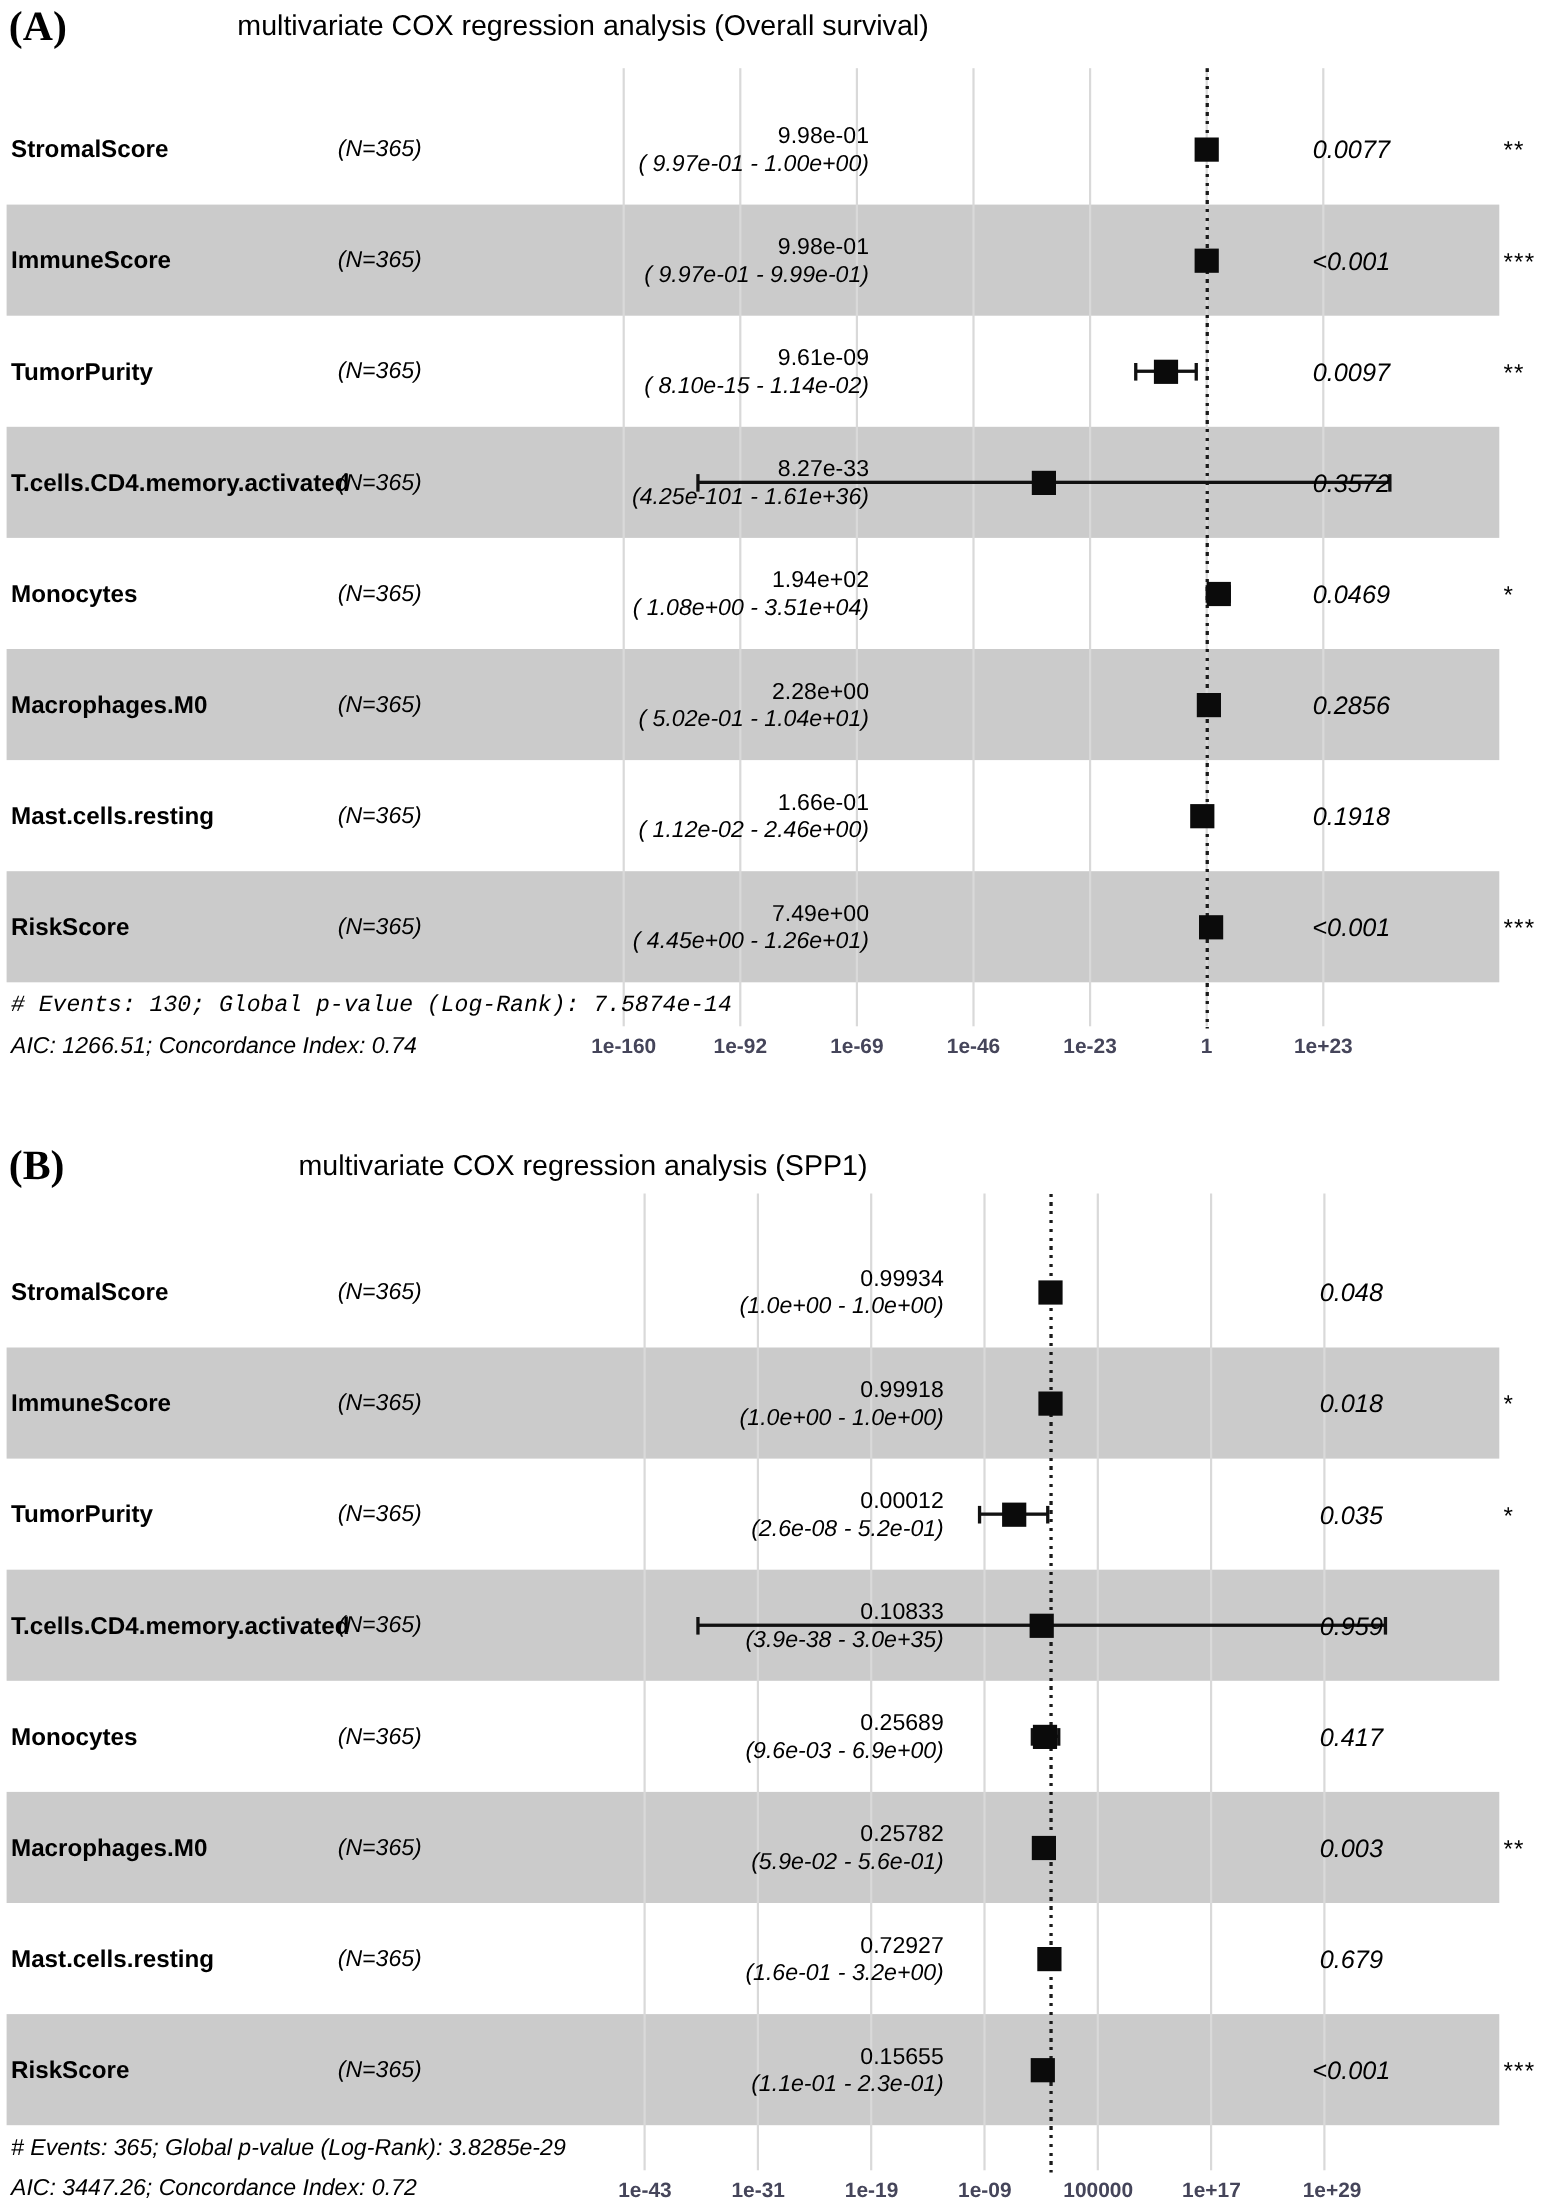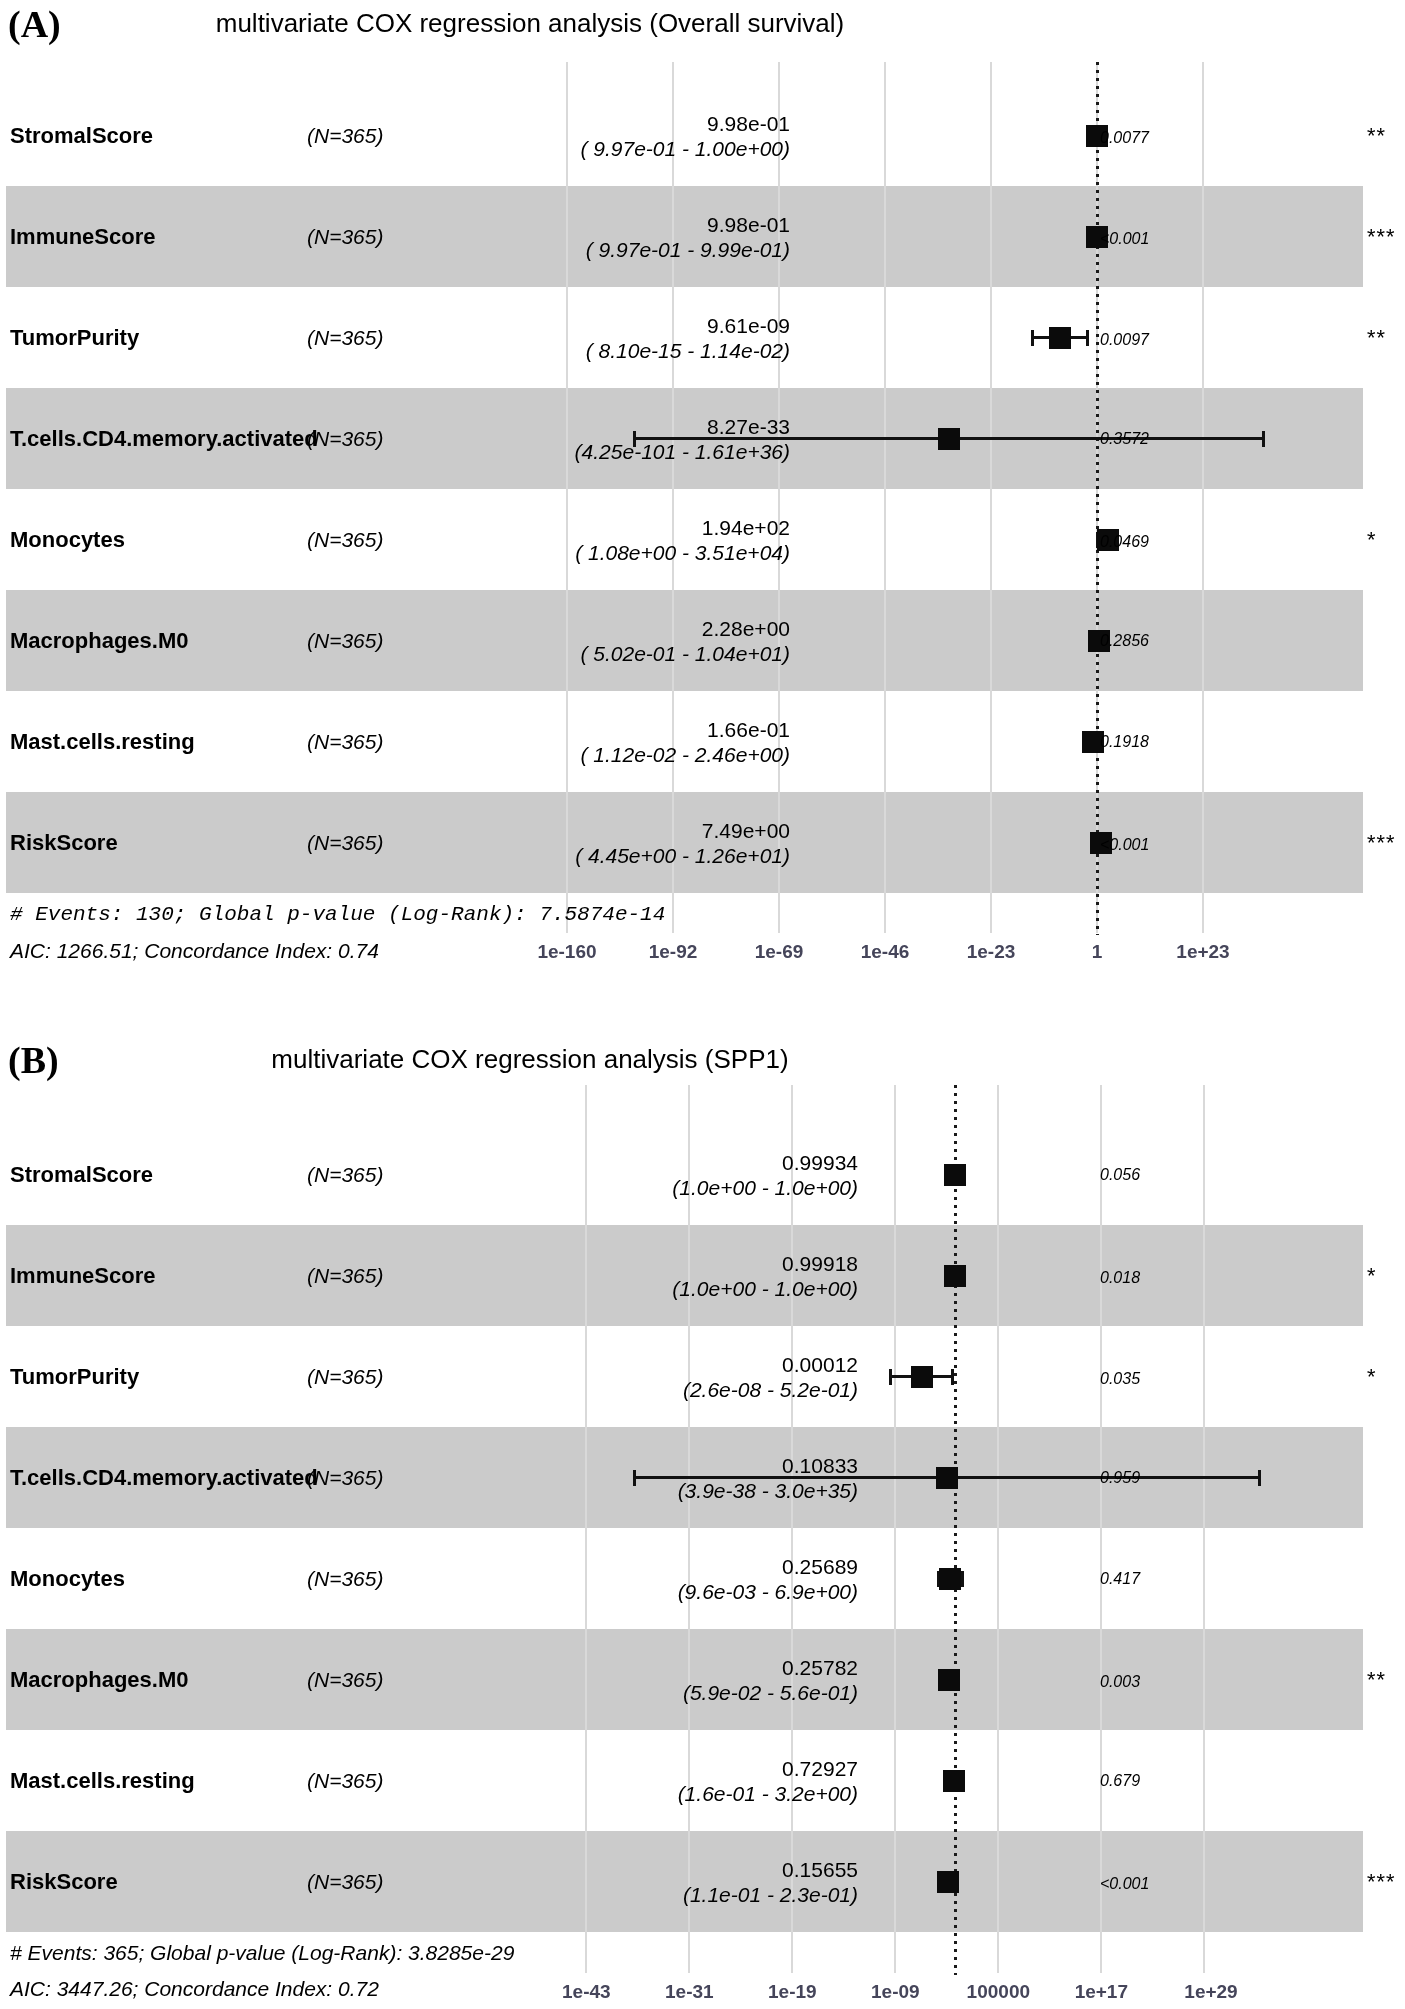--- a/index.html
+++ b/index.html
@@ -17,21 +17,21 @@
   .nullline{position:absolute;width:3px;
             background:repeating-linear-gradient(to bottom,#1a1a1a 0 3px,transparent 3px 8px);}
   .ticklabel{position:absolute;width:120px;margin-left:-60px;text-align:center;
              font-size:19px;font-weight:700;color:#45455a;}
   .rowlabel{position:absolute;left:10px;font-weight:700;font-size:22px;white-space:nowrap;line-height:26px;}
   .nval{position:absolute;left:307px;font-style:italic;font-size:21px;line-height:26px;}
   .estblock{position:absolute;width:340px;margin-left:-170px;text-align:right;line-height:25px;}
   .estblock .est{font-size:21px;}
   .estblock .ci{font-size:21px;font-style:italic;white-space:nowrap;}
   .pcell{position:absolute;left:1100px;width:300px;line-height:26px;white-space:nowrap;}
-  .pnum{display:inline-block;width:257px;text-align:left;font-style:italic;font-size:16px;}
+  .pnum{display:inline-block;width:257px;text-align:center;font-style:italic;font-size:23px;}
   .pstars{display:inline-block;margin-left:9px;font-style:italic;font-size:22px;letter-spacing:1px;}
   .whisker{position:absolute;height:3px;background:#111;}
   .cap{position:absolute;width:3px;height:16px;background:#111;}
   .marker{position:absolute;width:22px;height:22px;background:#0b0b0b;}
 </style>
 </head>
 <body>
 
 <div id="canvas">
   <div class="panel pA">
@@ -166,21 +166,21 @@
         <div class="gridline" style="left: 1203.32px; top: 1085px; height: 888px;"></div>
         <div class="ticklabel" style="left: 1211px; top: 1981px;">1e+29</div>
         <div class="nullline" style="left: 953.9px; top: 1085px; height: 890px;"></div>
         <div class="marker" style="left: 944.398px; top: 1163.5px;"></div>
         <div class="rowlabel" style="top: 1161.5px;">StromalScore</div>
         <div class="nval" style="top: 1161.5px;">(N=365)</div>
         <div class="estblock" style="left: 688px; top: 1149.5px;">
           <div class="est">0.99934</div>
           <div class="ci">(1.0e+00 - 1.0e+00)</div>
         </div>
-        <div class="pcell" style="top: 1161.5px;"><span class="pnum">0.056</span><span class="pstars"></span></div>
+        <div class="pcell" style="top: 1161.5px;"><span class="pnum">0.048</span><span class="pstars"></span></div>
         <div class="marker" style="left: 944.397px; top: 1264.5px;"></div>
         <div class="rowlabel" style="top: 1262.5px;">ImmuneScore</div>
         <div class="nval" style="top: 1262.5px;">(N=365)</div>
         <div class="estblock" style="left: 688px; top: 1250.5px;">
           <div class="est">0.99918</div>
           <div class="ci">(1.0e+00 - 1.0e+00)</div>
         </div>
         <div class="pcell" style="top: 1262.5px;"><span class="pnum">0.018</span><span class="pstars">*</span></div>
         <div class="whisker" style="left: 890.295px; width: 62.6669px; top: 1374.5px;"></div>
         <div class="cap" style="left: 889.295px; top: 1368.5px;"></div>

